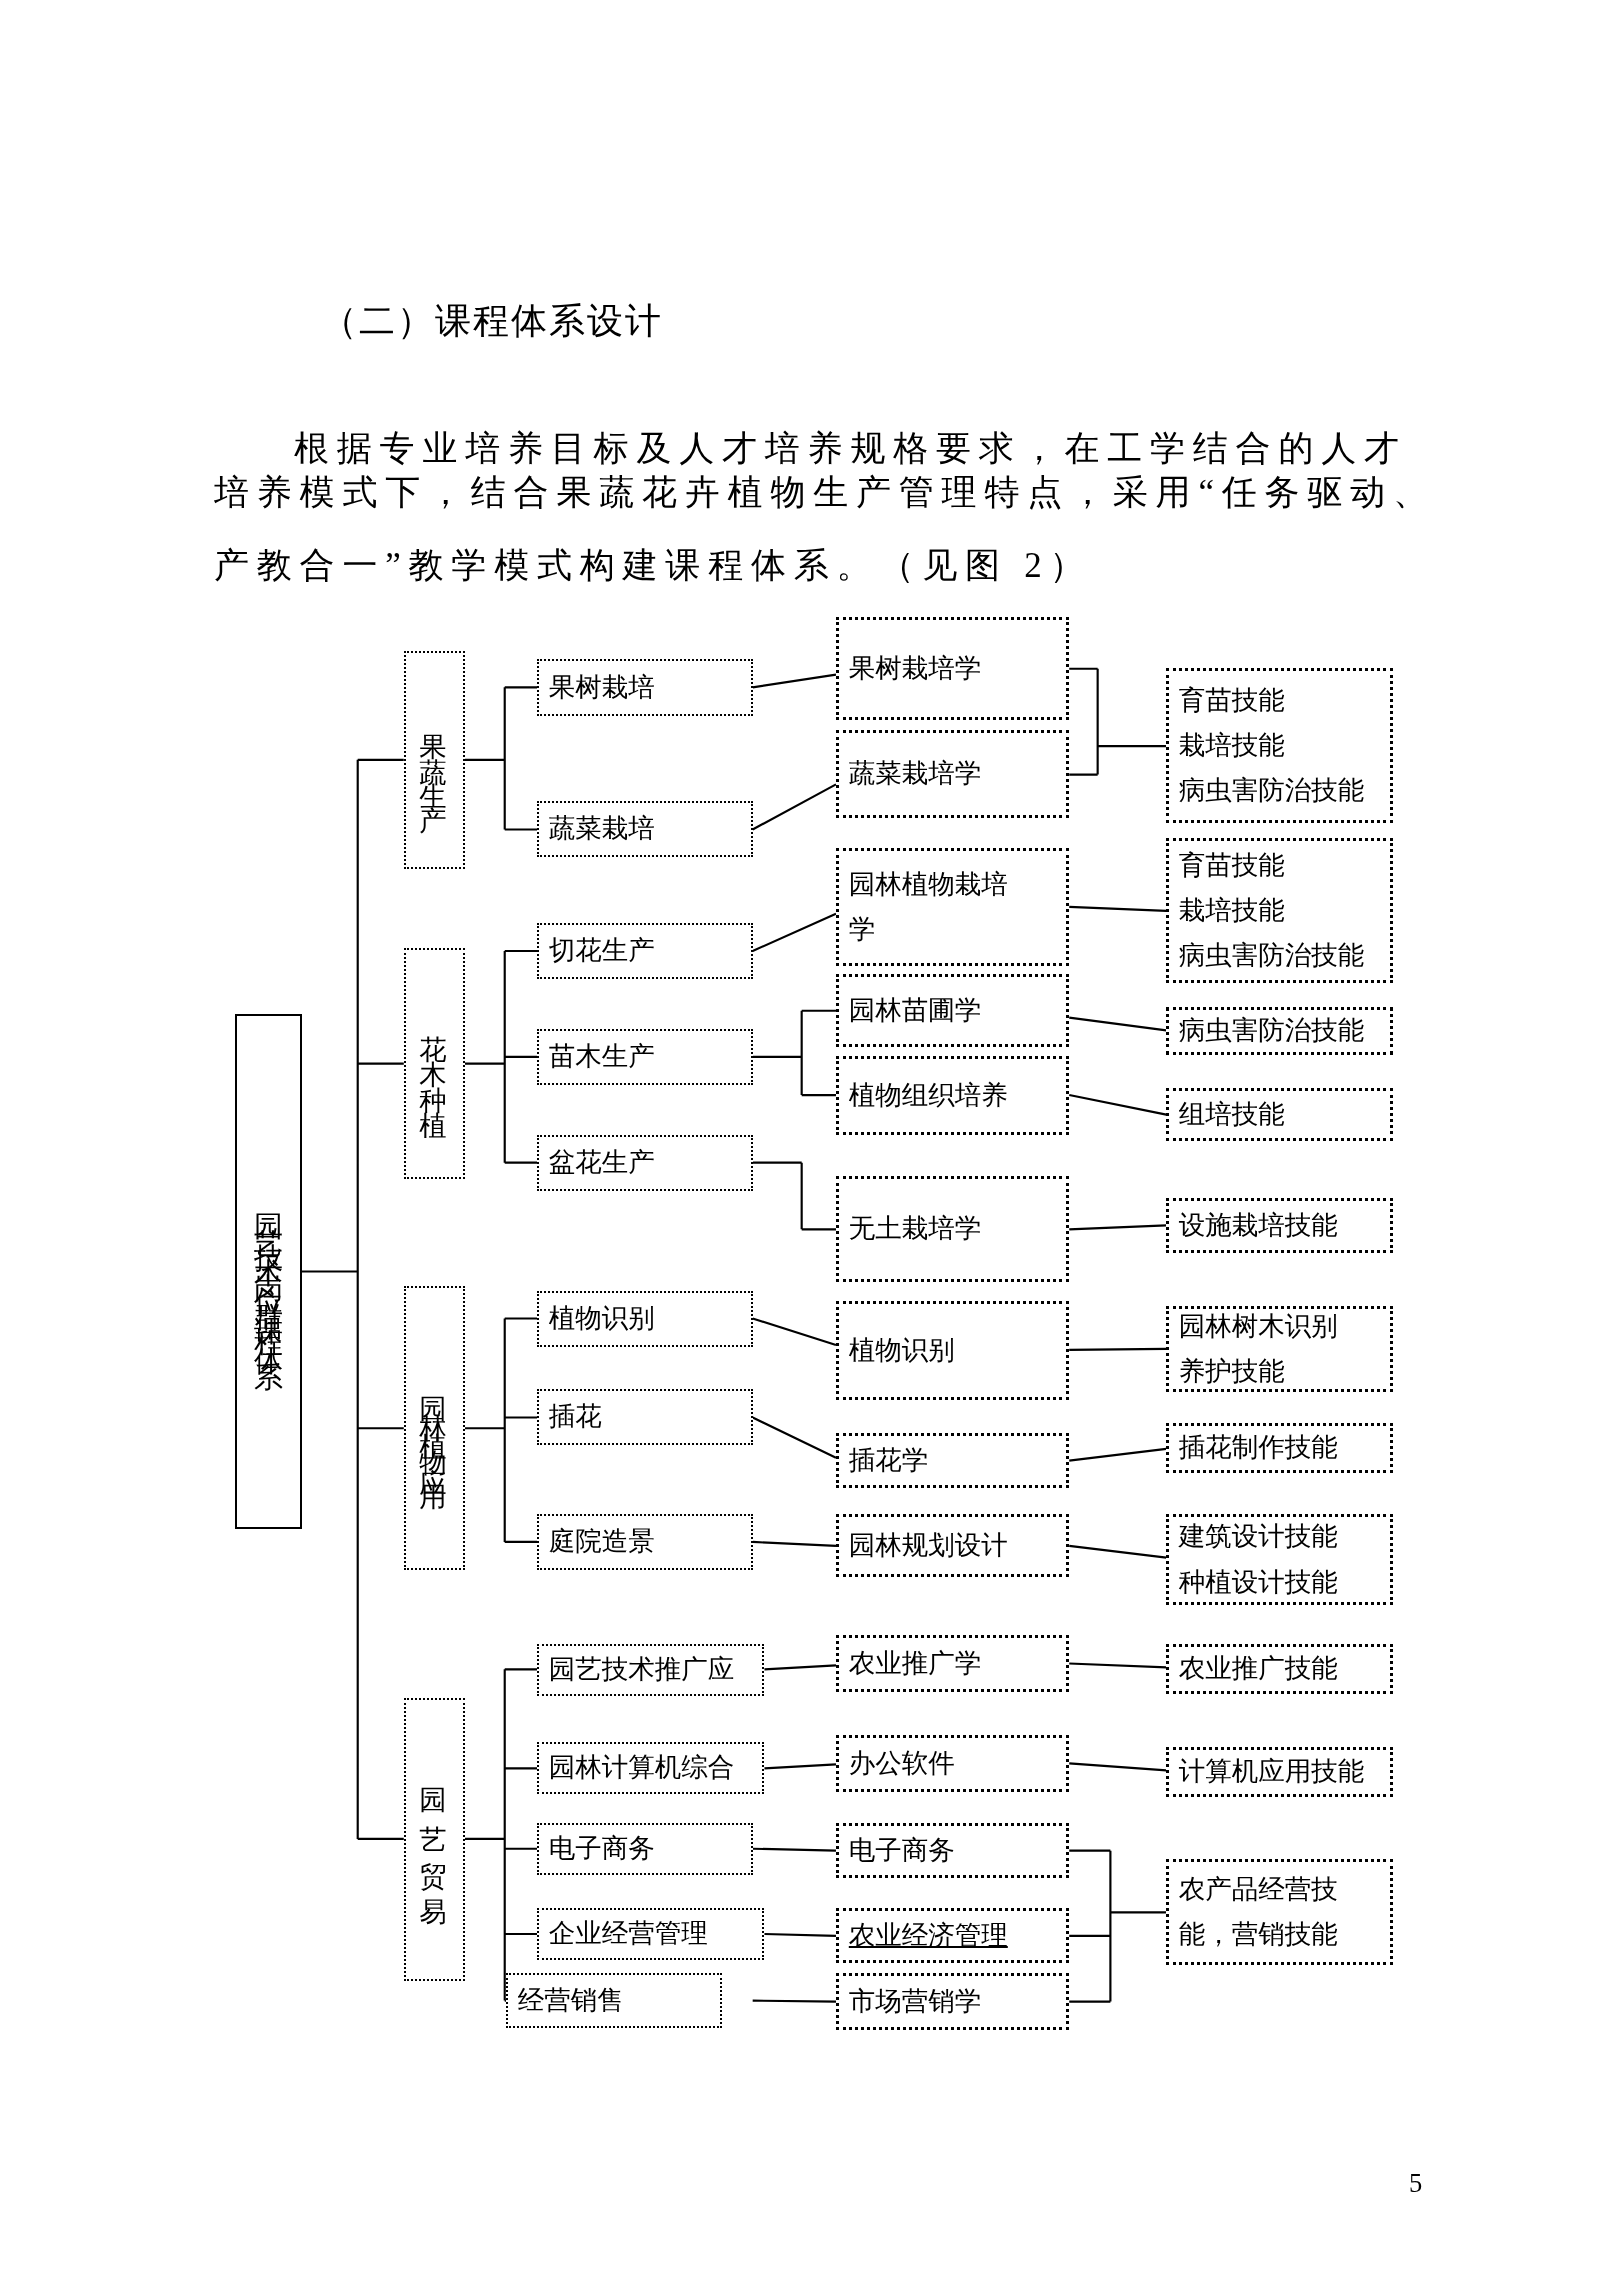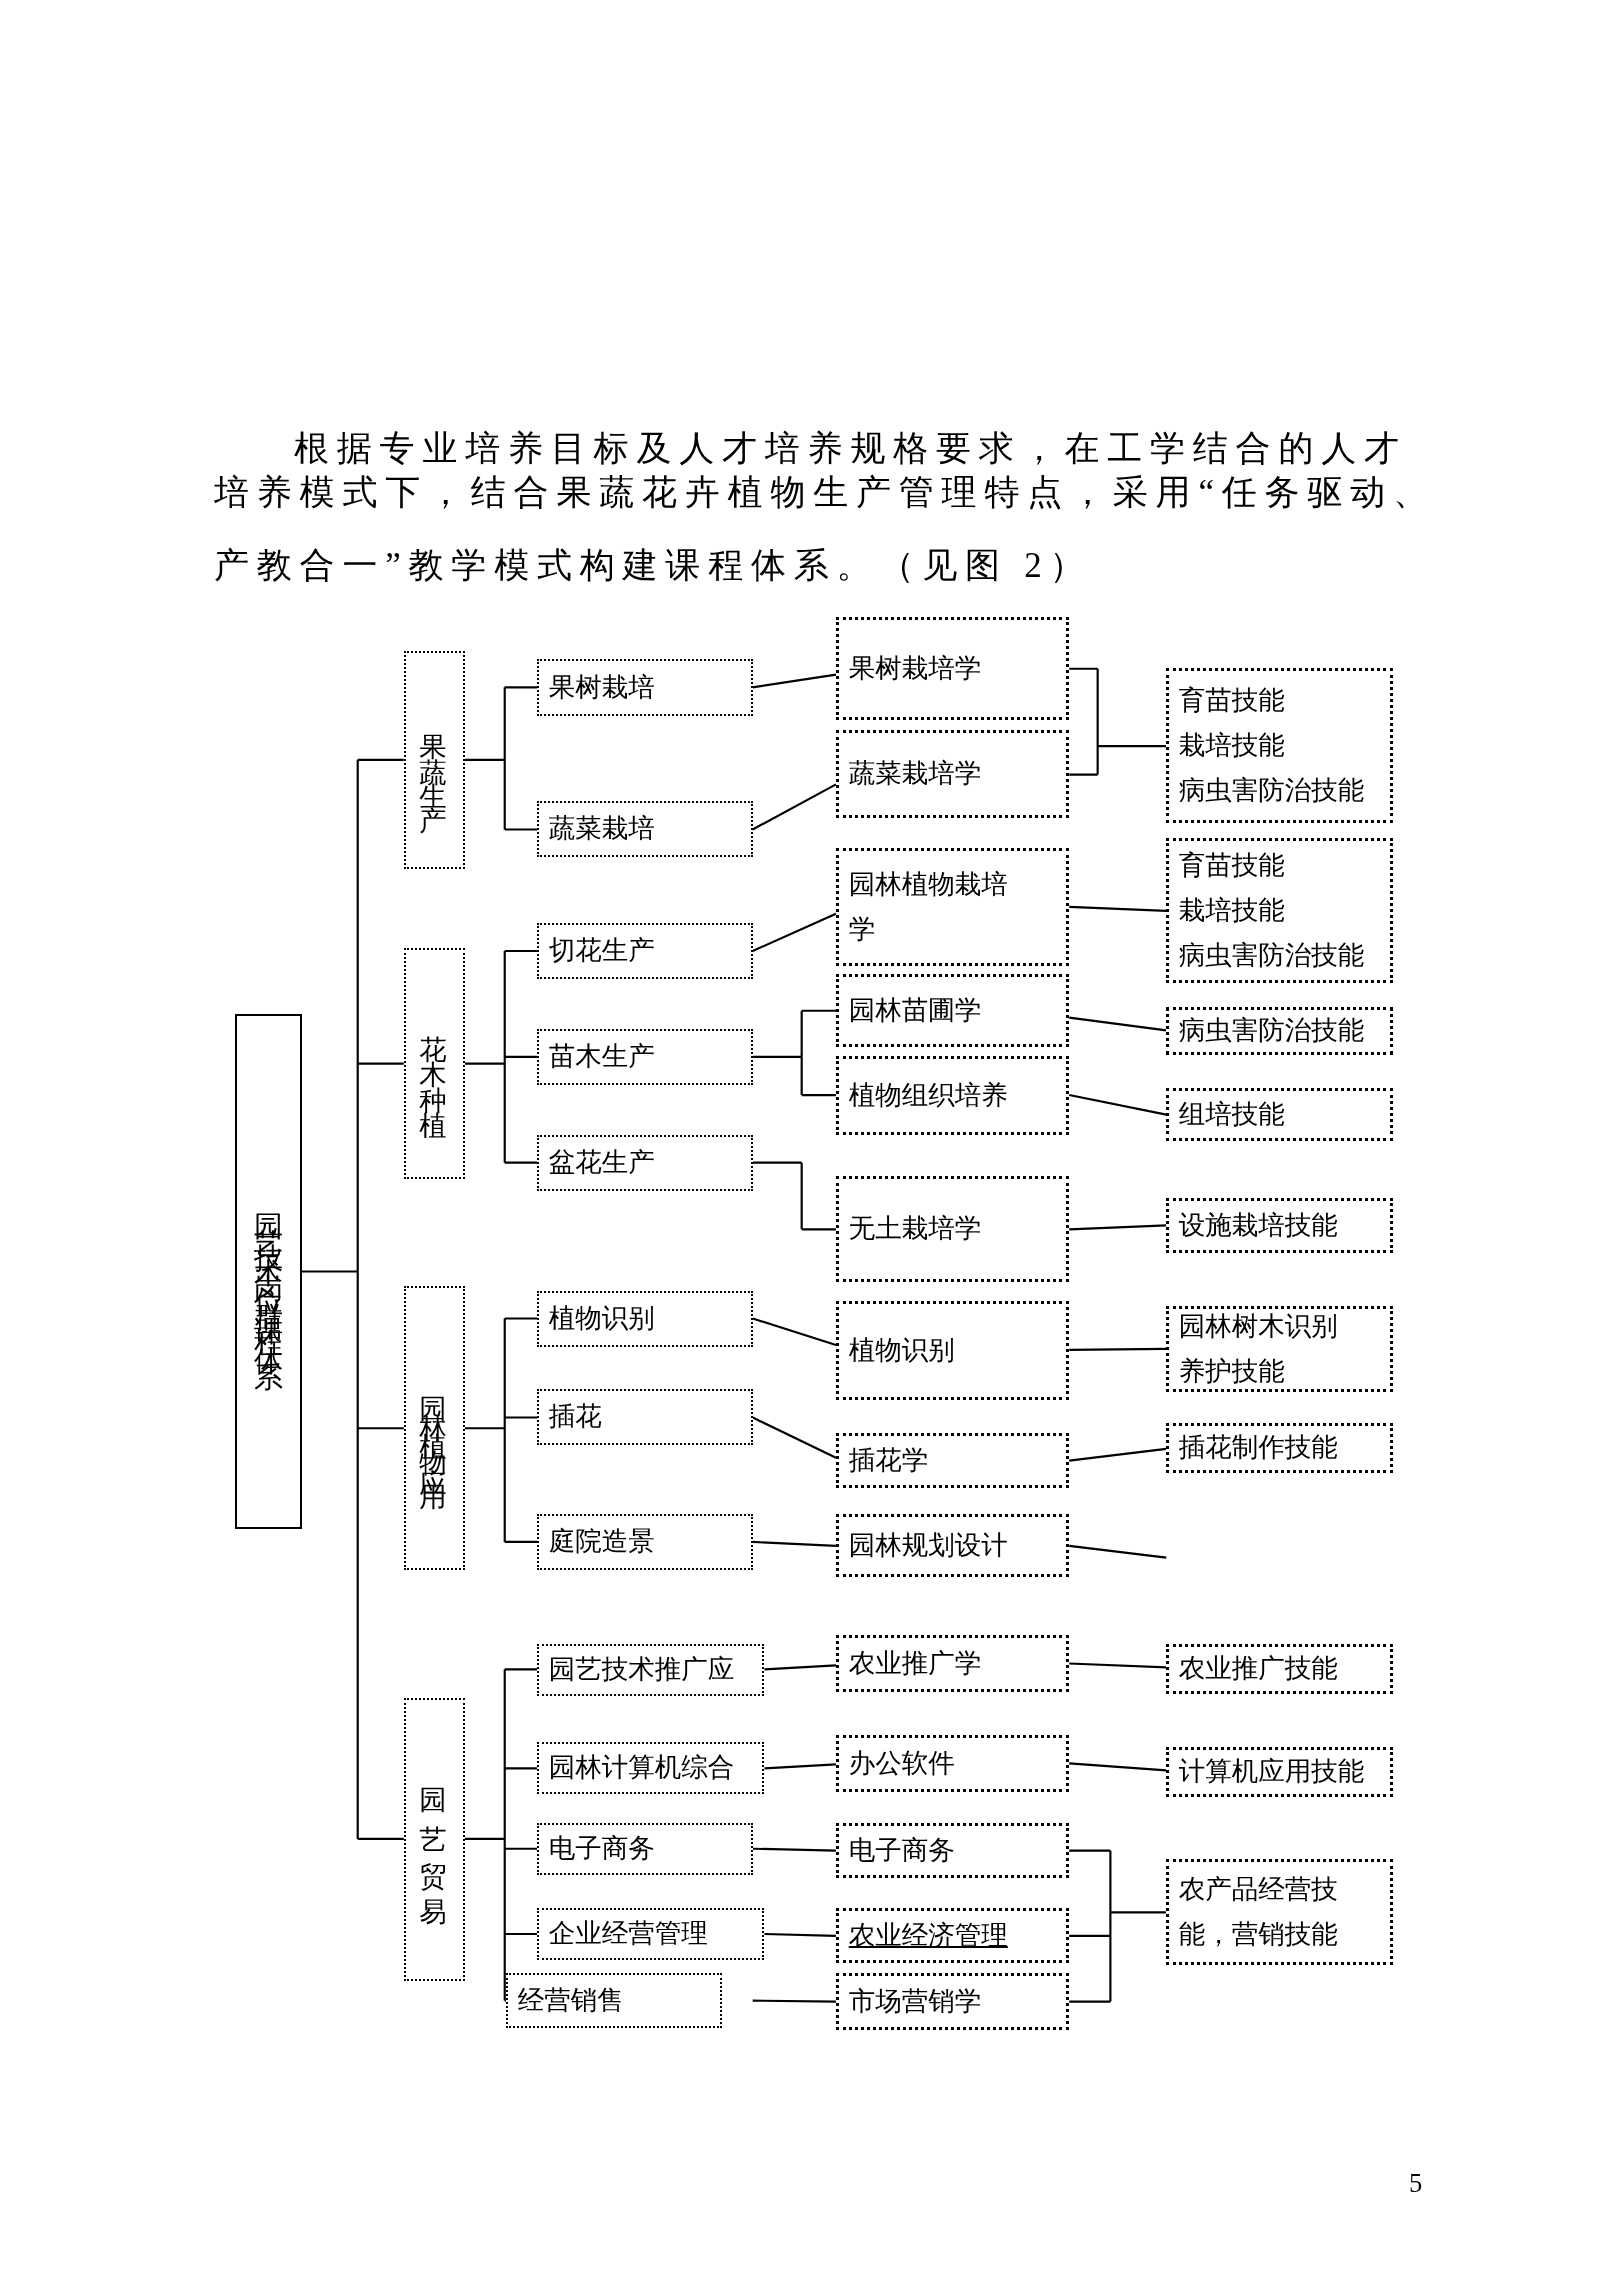--- a/index.html
+++ b/index.html
@@ -36,20 +36,21 @@
   .l3, .l4 { border: 3.9px dotted #000; }
   .pageno { position: absolute; left: 1409px; top: 2168px; font-size: 26.5px; }
   svg.connectors { position: absolute; left: 0; top: 0; pointer-events: none; }
 </style>
 </head>
 <body>
 
 <div class="page">
 
   <div class="heading"></div>
+  <div class="heading">（二）课程体系设计</div>
 
   <div class="pline" style="left:294px; top:395px;margin-top:30px;">根据专业培养目标及人才培养规格要求，在工学结合的人才</div>
   <div class="pline" style="left:214px; top:469px;">培养模式下，结合果蔬花卉植物生产管理特点，采用“任务驱动、</div>
   <div class="pline" style="left:214px; top:542px;">产教合一”教学模式构建课程体系。（见图 2）</div>
 
   <svg class="connectors" width="1621" height="2293" viewBox="0 0 1654 2339">
     <path fill="none" stroke="#000" stroke-width="2.2" d="
       M308 1297H365 M365 775V1876 M365 775H412 M365 1085H412 M365 1457H412 M365 1876H412
       M474 775H515 M515 701V846 M515 701H548 M515 846H548
       M474 1085H515 M515 970V1186 M515 970H548 M515 1078H548 M515 1186H548
@@ -109,20 +110,22 @@
 病虫害防治技能</div>
   <div class="box l4 hbox" style="left:1166px; top:838px;  width:227px; height:145px;">育苗技能
 栽培技能
 病虫害防治技能</div>
   <div class="box l4 hbox" style="left:1166px; top:1007px; width:227px; height:48px;">病虫害防治技能</div>
   <div class="box l4 hbox" style="left:1166px; top:1088px; width:227px; height:53px;">组培技能</div>
   <div class="box l4 hbox" style="left:1166px; top:1198px; width:227px; height:55px;">设施栽培技能</div>
   <div class="box l4 hbox" style="left:1166px; top:1306px; width:227px; height:86px;">园林树木识别
 养护技能</div>
   <div class="box l4 hbox" style="left:1166px; top:1423px; width:227px; height:50px;">插花制作技能</div>
+  <div class="box l4 hbox" style="left:1166px; top:1514px; width:227px; height:91px;">建筑设计技能
+种植设计技能</div>
   <div class="box l4 hbox" style="left:1166px; top:1644px; width:227px; height:50px;">农业推广技能</div>
   <div class="box l4 hbox" style="left:1166px; top:1747px; width:227px; height:50px;">计算机应用技能</div>
   <div class="box l4 hbox" style="left:1166px; top:1859px; width:227px; height:106px;">农产品经营技
 能，营销技能</div>
 
   <div class="pageno">5</div>
 
 </div>
 
 

